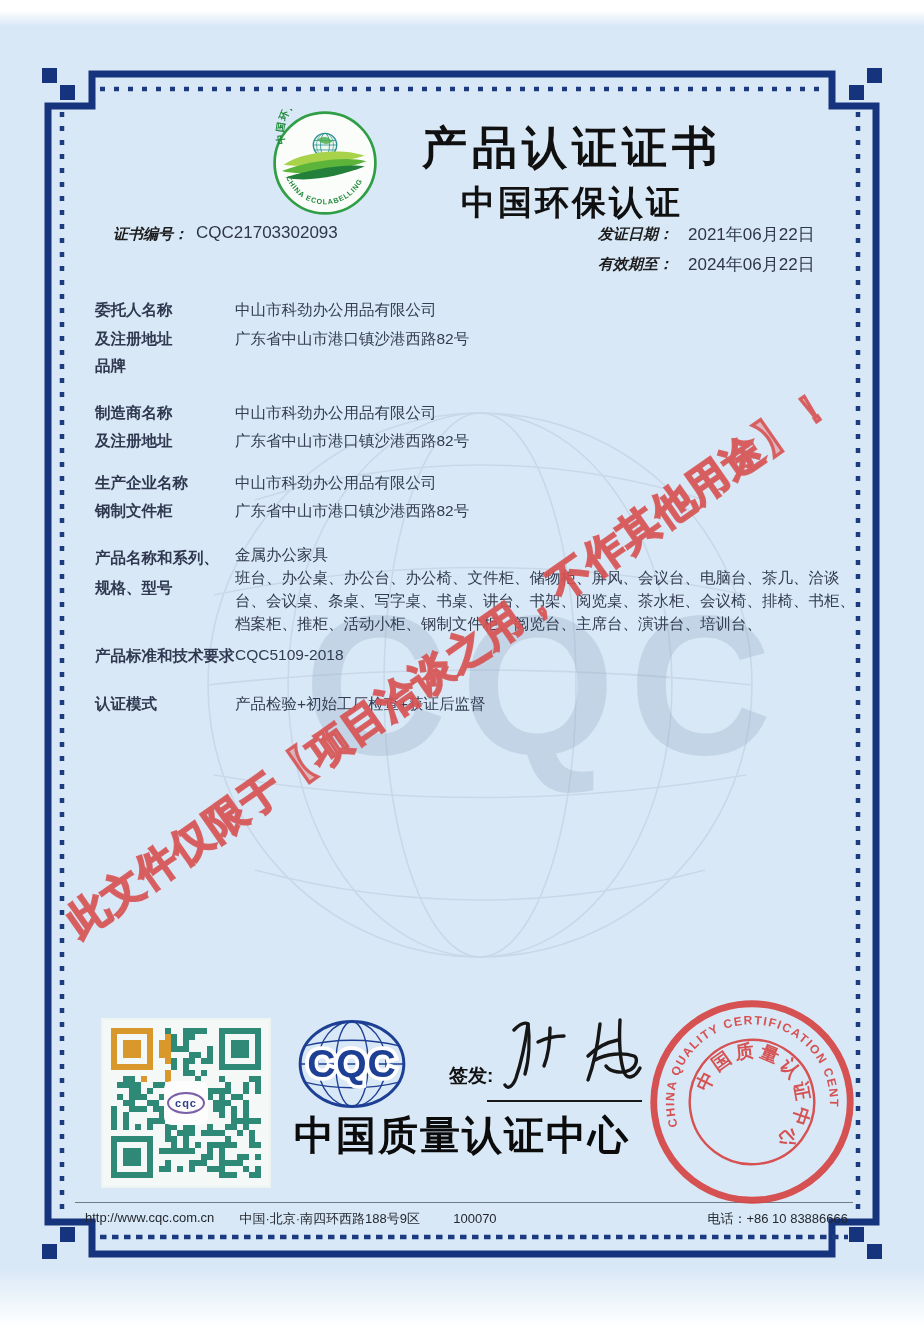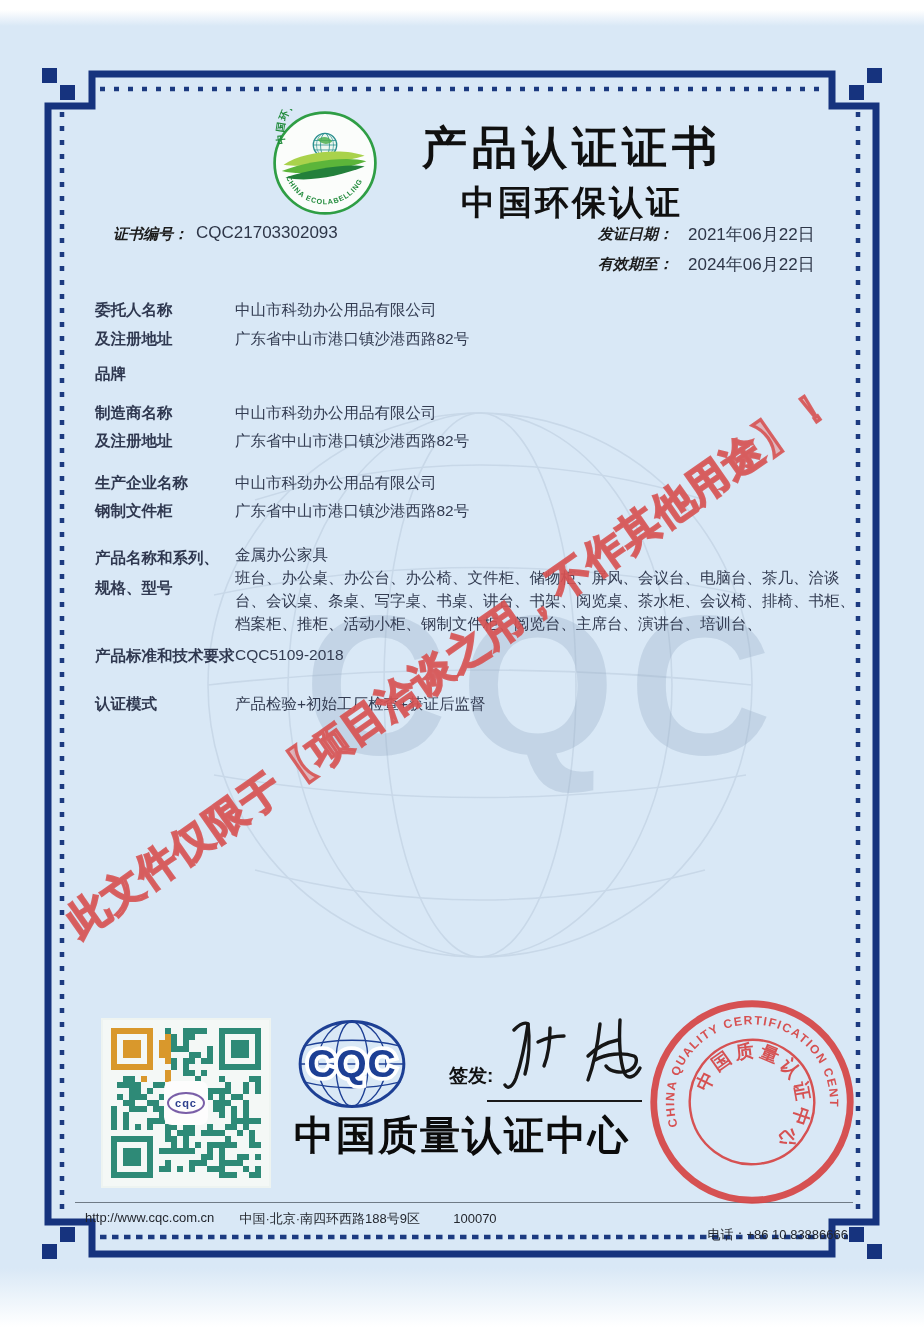--- a/index.html
+++ b/index.html
@@ -73,21 +73,21 @@
   .org-name{
     left:250px;top:1108px;width:424px;text-align:center;z-index:2;
     font-size:40px;font-weight:bold;color:#0b0b0b;letter-spacing:2px;white-space:nowrap;
   }
   .seal{left:645px;top:995px;z-index:4;opacity:0.92;}
   
   .footer-line{left:75px;top:1202px;width:778px;height:1px;background:#6f7b86;z-index:2;}
   .footer{left:0;top:1210px;width:924px;z-index:2;font-size:13px;color:#23272e;}
   .footer .f-url{position:absolute;left:85px;top:0;}
   .footer .f-addr{position:absolute;left:0;top:0;width:736px;text-align:center;}
-  .footer .f-phone{position:absolute;right:76px;top:0;margin-top:16px;}
+  .footer .f-phone{position:absolute;right:76px;top:0;}
 </style>
 </head>
 <body>
 
 <div class="page">
 
   <svg class="abs bg-globe" width="924" height="1327" viewBox="0 0 924 1327">
     <g stroke="#c3d3e4" stroke-width="1.6" fill="none" opacity="0.75">
       <circle cx="480" cy="685" r="272"></circle>
       <ellipse cx="480" cy="685" rx="96" ry="272"></ellipse>
@@ -157,21 +157,21 @@
   <span class="abs meta-value" style="left:196px;top:223px;">CQC21703302093</span>
   <span class="abs meta-label" style="left:598px;top:225px;">发证日期：</span>
   <span class="abs meta-value" style="left:688px;top:223px;">2021年06月22日</span>
   <span class="abs meta-label" style="left:598px;top:255px;">有效期至：</span>
   <span class="abs meta-value" style="left:688px;top:253px;">2024年06月22日</span>
 
   <span class="abs flabel" style="left:95px;top:300px;">委托人名称</span>
   <span class="abs fvalue" style="left:235px;top:300px;">中山市科劲办公用品有限公司</span>
   <span class="abs flabel" style="left:95px;top:329px;">及注册地址</span>
   <span class="abs fvalue" style="left:235px;top:329px;">广东省中山市港口镇沙港西路82号</span>
-  <span class="abs flabel" style="left:95px;top:364px;">品牌</span>
+  <span class="abs flabel" style="left:95px;top:356px;">品牌</span>
   <span class="abs fvalue" style="left:235px;top:356px;"></span>
 
   <span class="abs flabel" style="left:95px;top:403px;">制造商名称</span>
   <span class="abs fvalue" style="left:235px;top:403px;">中山市科劲办公用品有限公司</span>
   <span class="abs flabel" style="left:95px;top:431px;">及注册地址</span>
   <span class="abs fvalue" style="left:235px;top:431px;">广东省中山市港口镇沙港西路82号</span>
 
   <span class="abs flabel" style="left:95px;top:473px;">生产企业名称</span>
   <span class="abs fvalue" style="left:235px;top:473px;">中山市科劲办公用品有限公司</span>
   <span class="abs flabel" style="left:95px;top:501px;">钢制文件柜</span>

